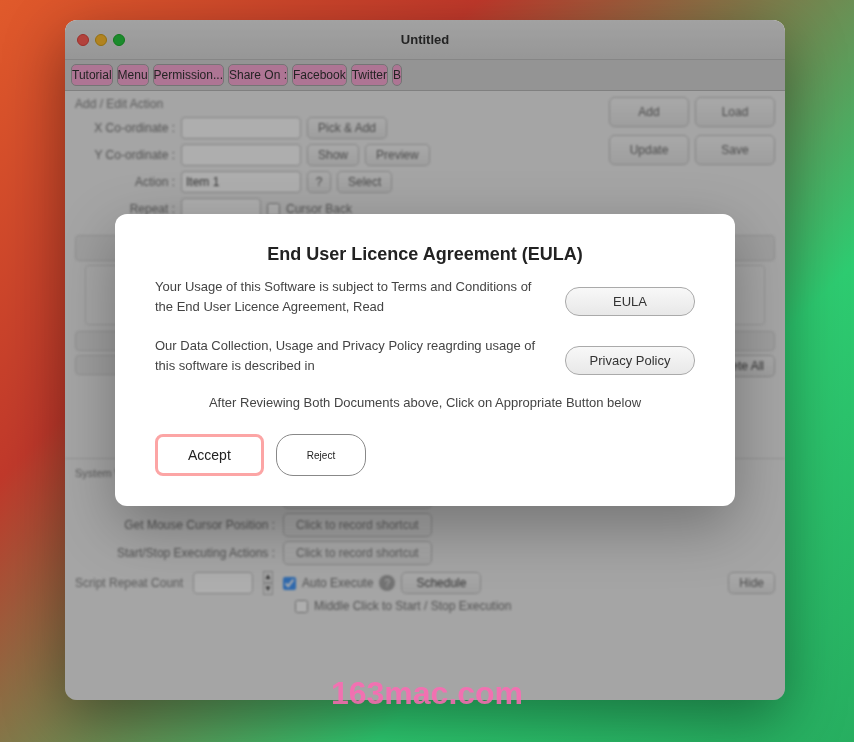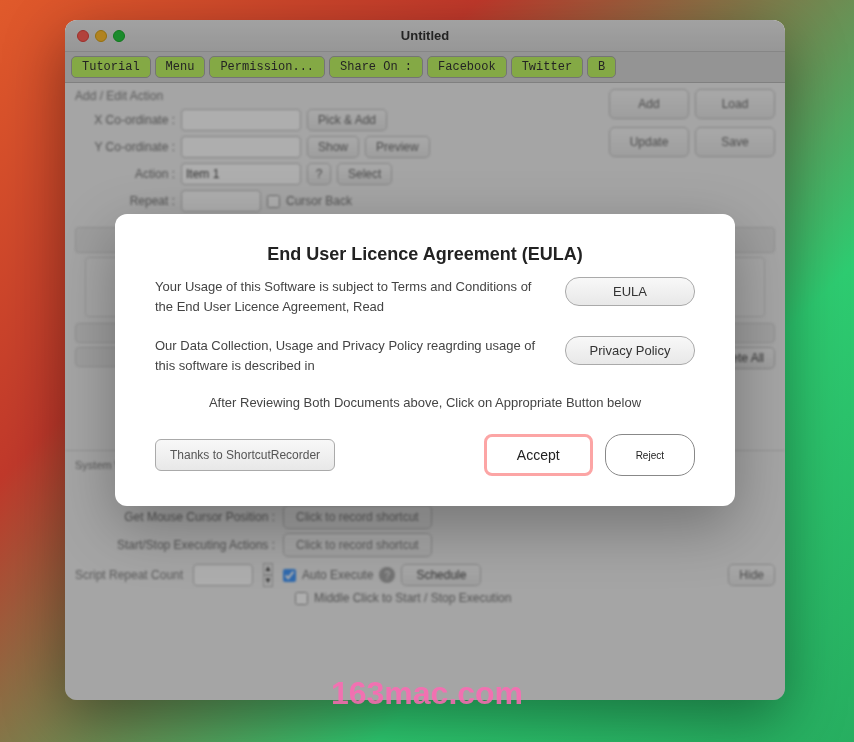--- a/index.html
+++ b/index.html
@@ -21,21 +21,21 @@
       height: 680px;
       background: #ececec;
       border-radius: 12px;
       box-shadow: 0 20px 60px rgba(0,0,0,0.4);
       overflow: hidden;
     }
 
     
     .title-bar {
       background: linear-gradient(to bottom, #e8e8e8, #d8d8d8);
-      height: 32px;
+      height: 40px;
       display: flex;
       align-items: center;
       padding: 0 12px;
       border-bottom: 1px solid #c0c0c0;
       position: relative;
     }
     .traffic-lights {
       display: flex;
       gap: 6px;
       align-items: center;
@@ -61,29 +61,28 @@
     .tab-bar {
       display: flex;
       align-items: center;
       background: #d4d4d4;
       padding: 4px 6px;
       gap: 4px;
       border-bottom: 1px solid #b8b8b8;
       overflow: hidden;
     }
     .tab-btn {
-      background: #bef264;
+      background: #f9a8d4;
       border: 1px solid #a8a8a8;
       border-radius: 5px;
-      padding: 3px 10px;
+      padding: 3px 0;
       font-size: 12px;
       cursor: pointer;
       color: #333;
       white-space: nowrap;
-      font-family: Liberation Mono, monospace;
     }
 
     
     .action-header {
       display: flex;
       align-items: center;
       gap: 6px;
       margin-bottom: 6px;
     }
     .section-label {
@@ -214,21 +213,21 @@
       margin-bottom: 12px;
     }
     .modal-subtitle {
       font-size: 13px;
       color: #444;
       text-align: center;
       margin-bottom: 24px;
     }
     .modal-section {
       display: flex;
-      align-items: flex-start;
+      align-items: flex-end;
       margin-bottom: 20px;
       gap: 20px;
     }
     .modal-section-text {
       font-size: 13px;
       color: #444;
       flex: 1;
       line-height: 1.5;
     }
     .modal-link-btn {
@@ -521,21 +520,20 @@
       </div>
 
       <div class="modal-section">
         <span class="modal-section-text">Our Data Collection, Usage and Privacy Policy reagrding usage of this software is described in</span>
         <button class="modal-link-btn">Privacy Policy</button>
       </div>
 
       <div class="modal-review-text">After Reviewing Both Documents above, Click on Appropriate Button below</div>
 
       <div class="modal-footer">
-        <button class="thanks-btn">Thanks to ShortcutRecorder</button>
         <div class="modal-actions">
           <button class="accept-btn">Accept</button>
           <button class="reject-btn">Reject</button>
         </div>
       </div>
 
     </div>
   </div>
 
 </div>

